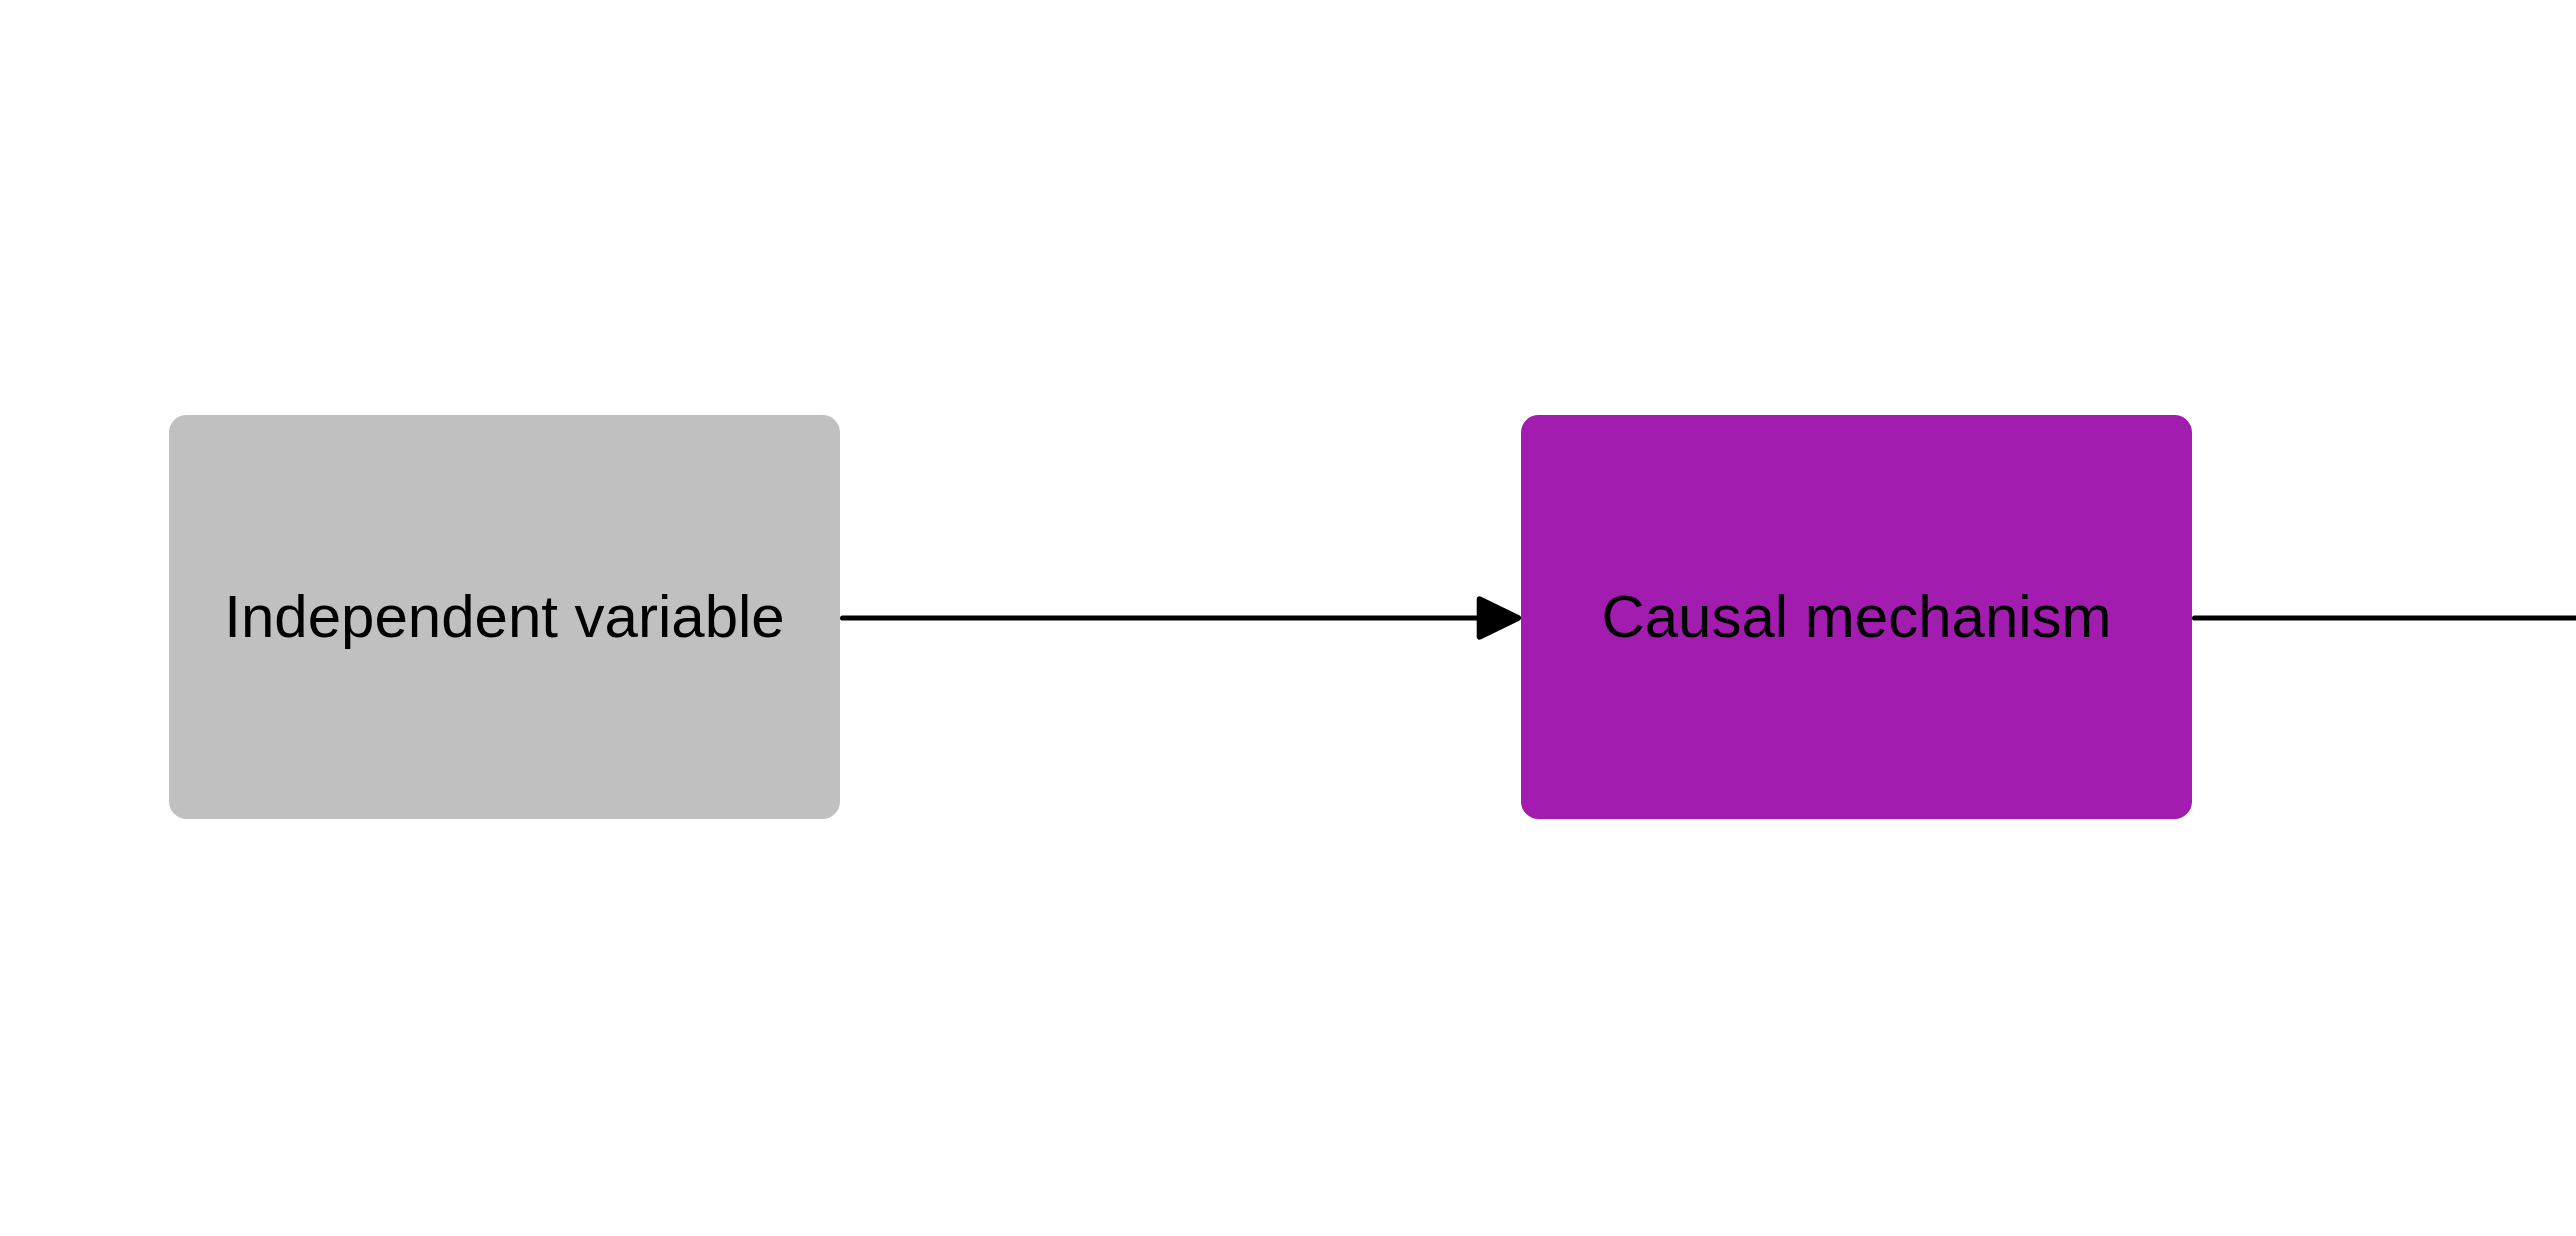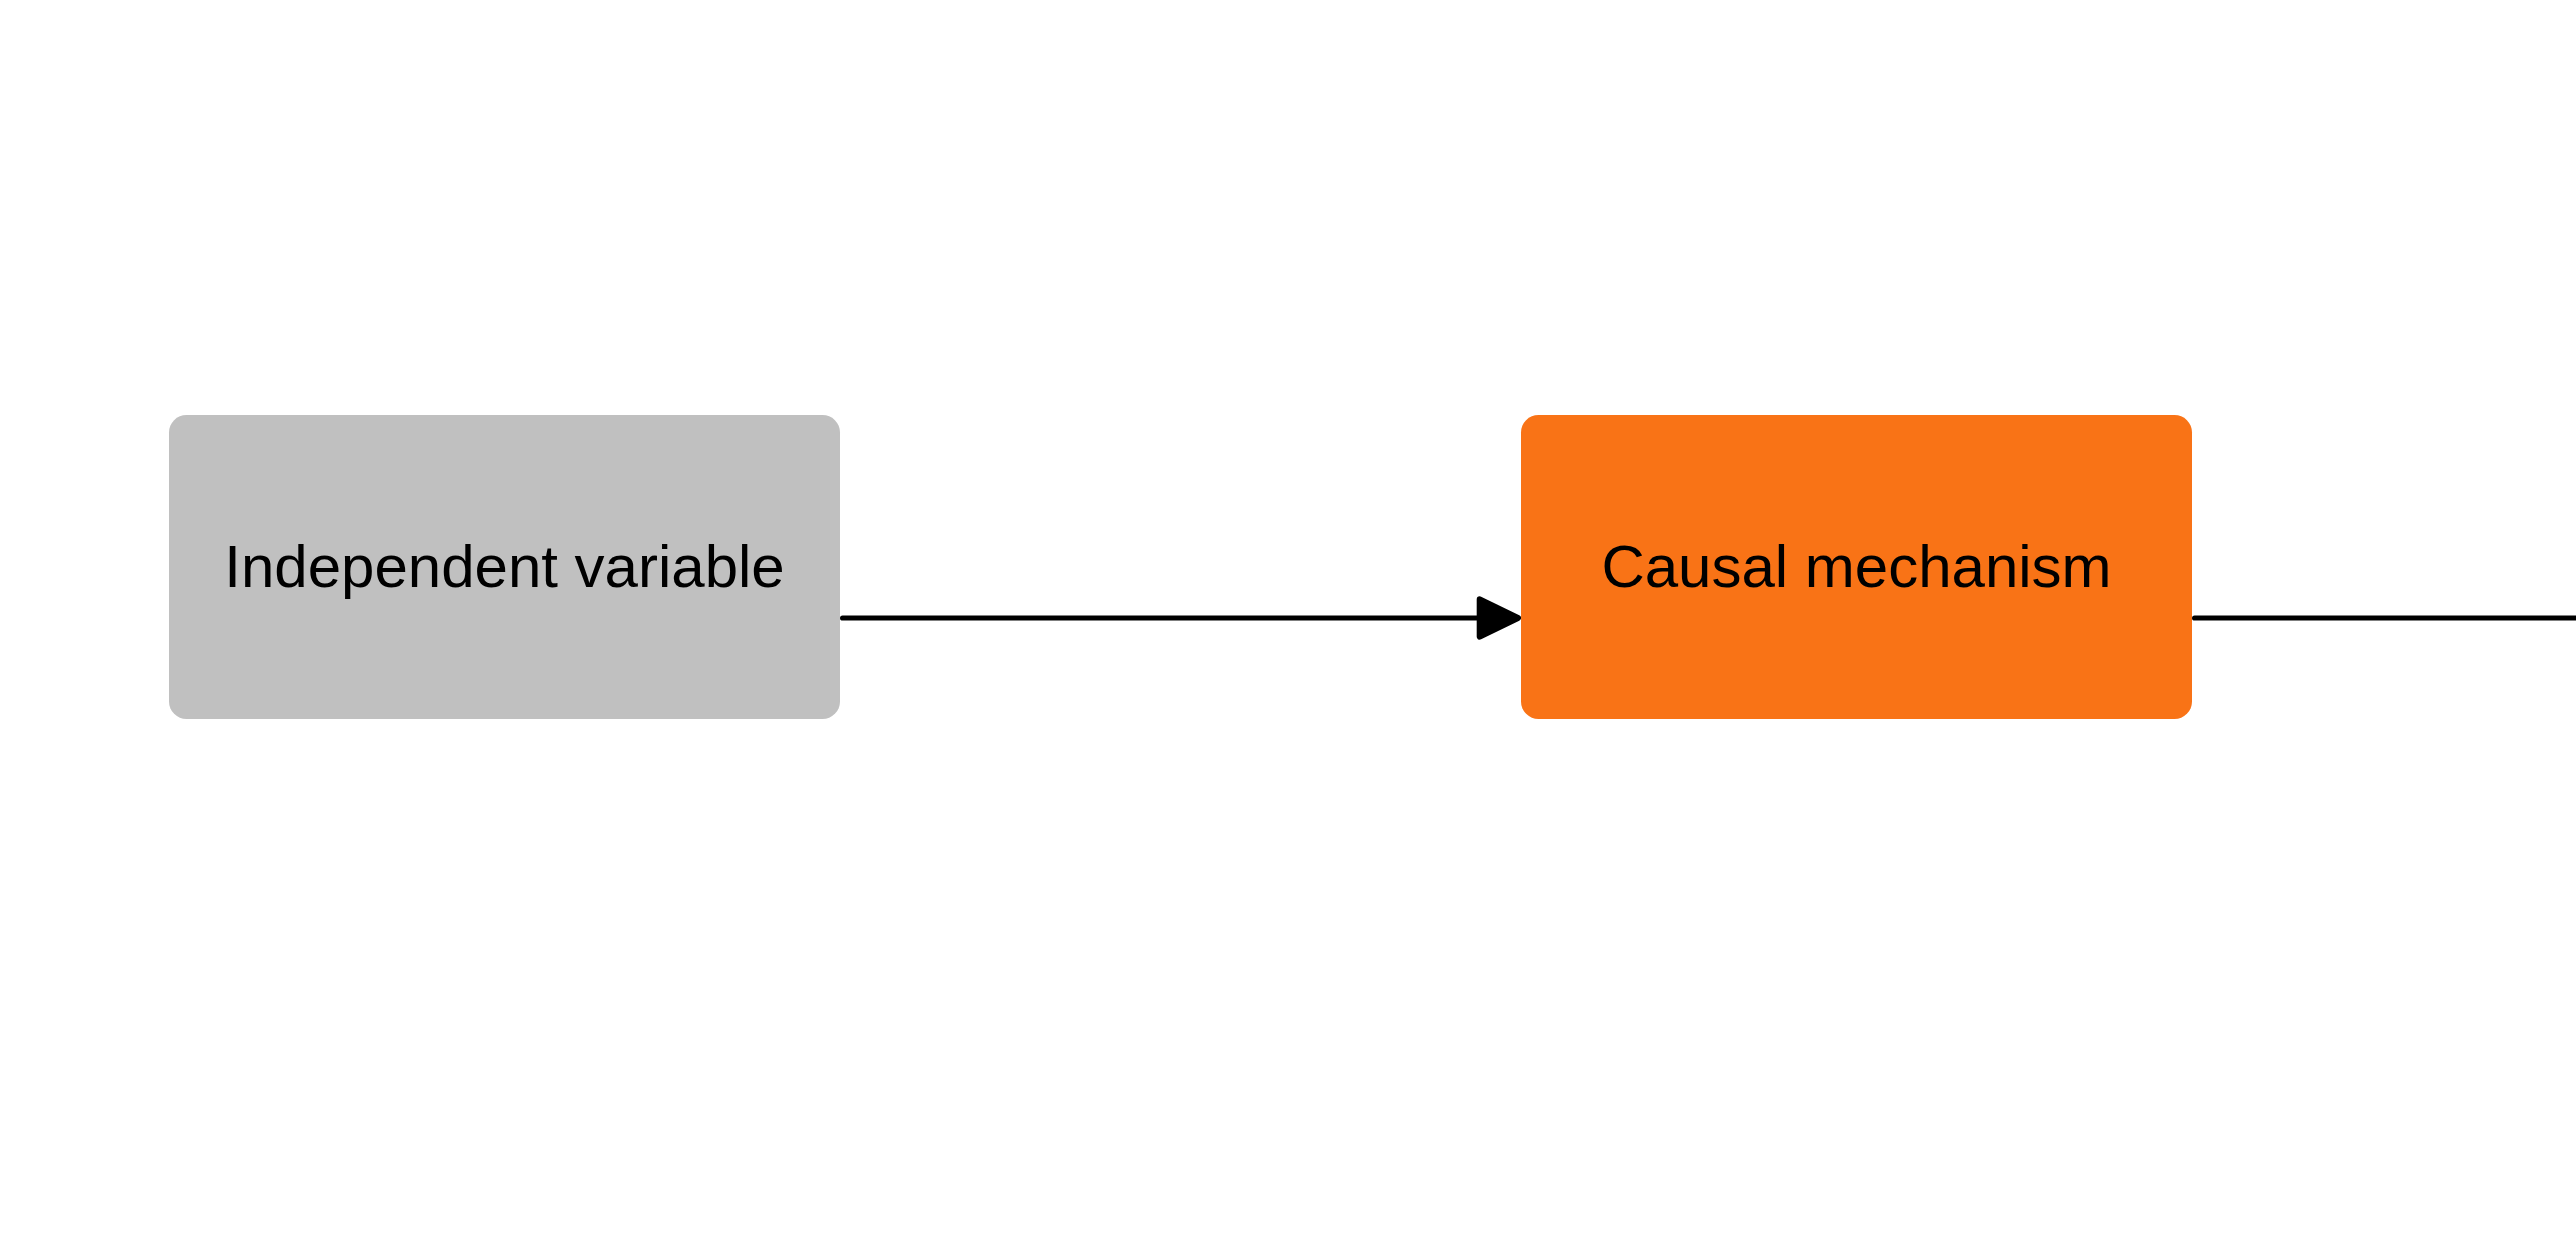--- a/index.html
+++ b/index.html
@@ -16,21 +16,21 @@
     position: relative;
     width: 3709px;
     height: 1236px;
     background: #ffffff;
     overflow: hidden;
   }
   .node {
     position: absolute;
     top: 415px;
     width: 671px;
-    height: 304px;
+    height: 404px;
     border-radius: 17.5px;
     display: flex;
     align-items: center;
     justify-content: center;
   }
   .node .label {
     font-size: 60px;
     line-height: 1;
     white-space: nowrap;
     letter-spacing: 0px;
@@ -54,21 +54,21 @@
 
   <div class="node" id="node-0" style="background-color: rgb(192, 192, 192);">
     <span class="label" style="color: rgb(0, 0, 0);">Independent variable</span>
   </div>
 
   <svg class="edge" id="edge-0" viewBox="0 0 1322 120">
     <line x1="5" y1="60" x2="1243" y2="60" stroke-width="10" stroke-linecap="round" style="stroke: rgb(0, 0, 0);"></line>
     <polygon points="1242,24 1316,60 1242,96" stroke-width="12" stroke-linejoin="round" style="fill: rgb(0, 0, 0); stroke: rgb(0, 0, 0);"></polygon>
   </svg>
 
-  <div class="node" id="node-1" style="background-color: #f97316;">
+  <div class="node" id="node-1" style="background-color: #a21caf;">
     <span class="label" style="color: rgb(0, 0, 0);">Causal mechanism</span>
   </div>
 
   <svg class="edge" id="edge-1" viewBox="0 0 1322 120">
     <line x1="5" y1="60" x2="1243" y2="60" stroke-width="10" stroke-linecap="round" style="stroke: rgb(0, 0, 0);"></line>
     <polygon points="1242,24 1316,60 1242,96" stroke-width="12" stroke-linejoin="round" style="fill: rgb(0, 0, 0); stroke: rgb(0, 0, 0);"></polygon>
   </svg>
 
 </div>
 

